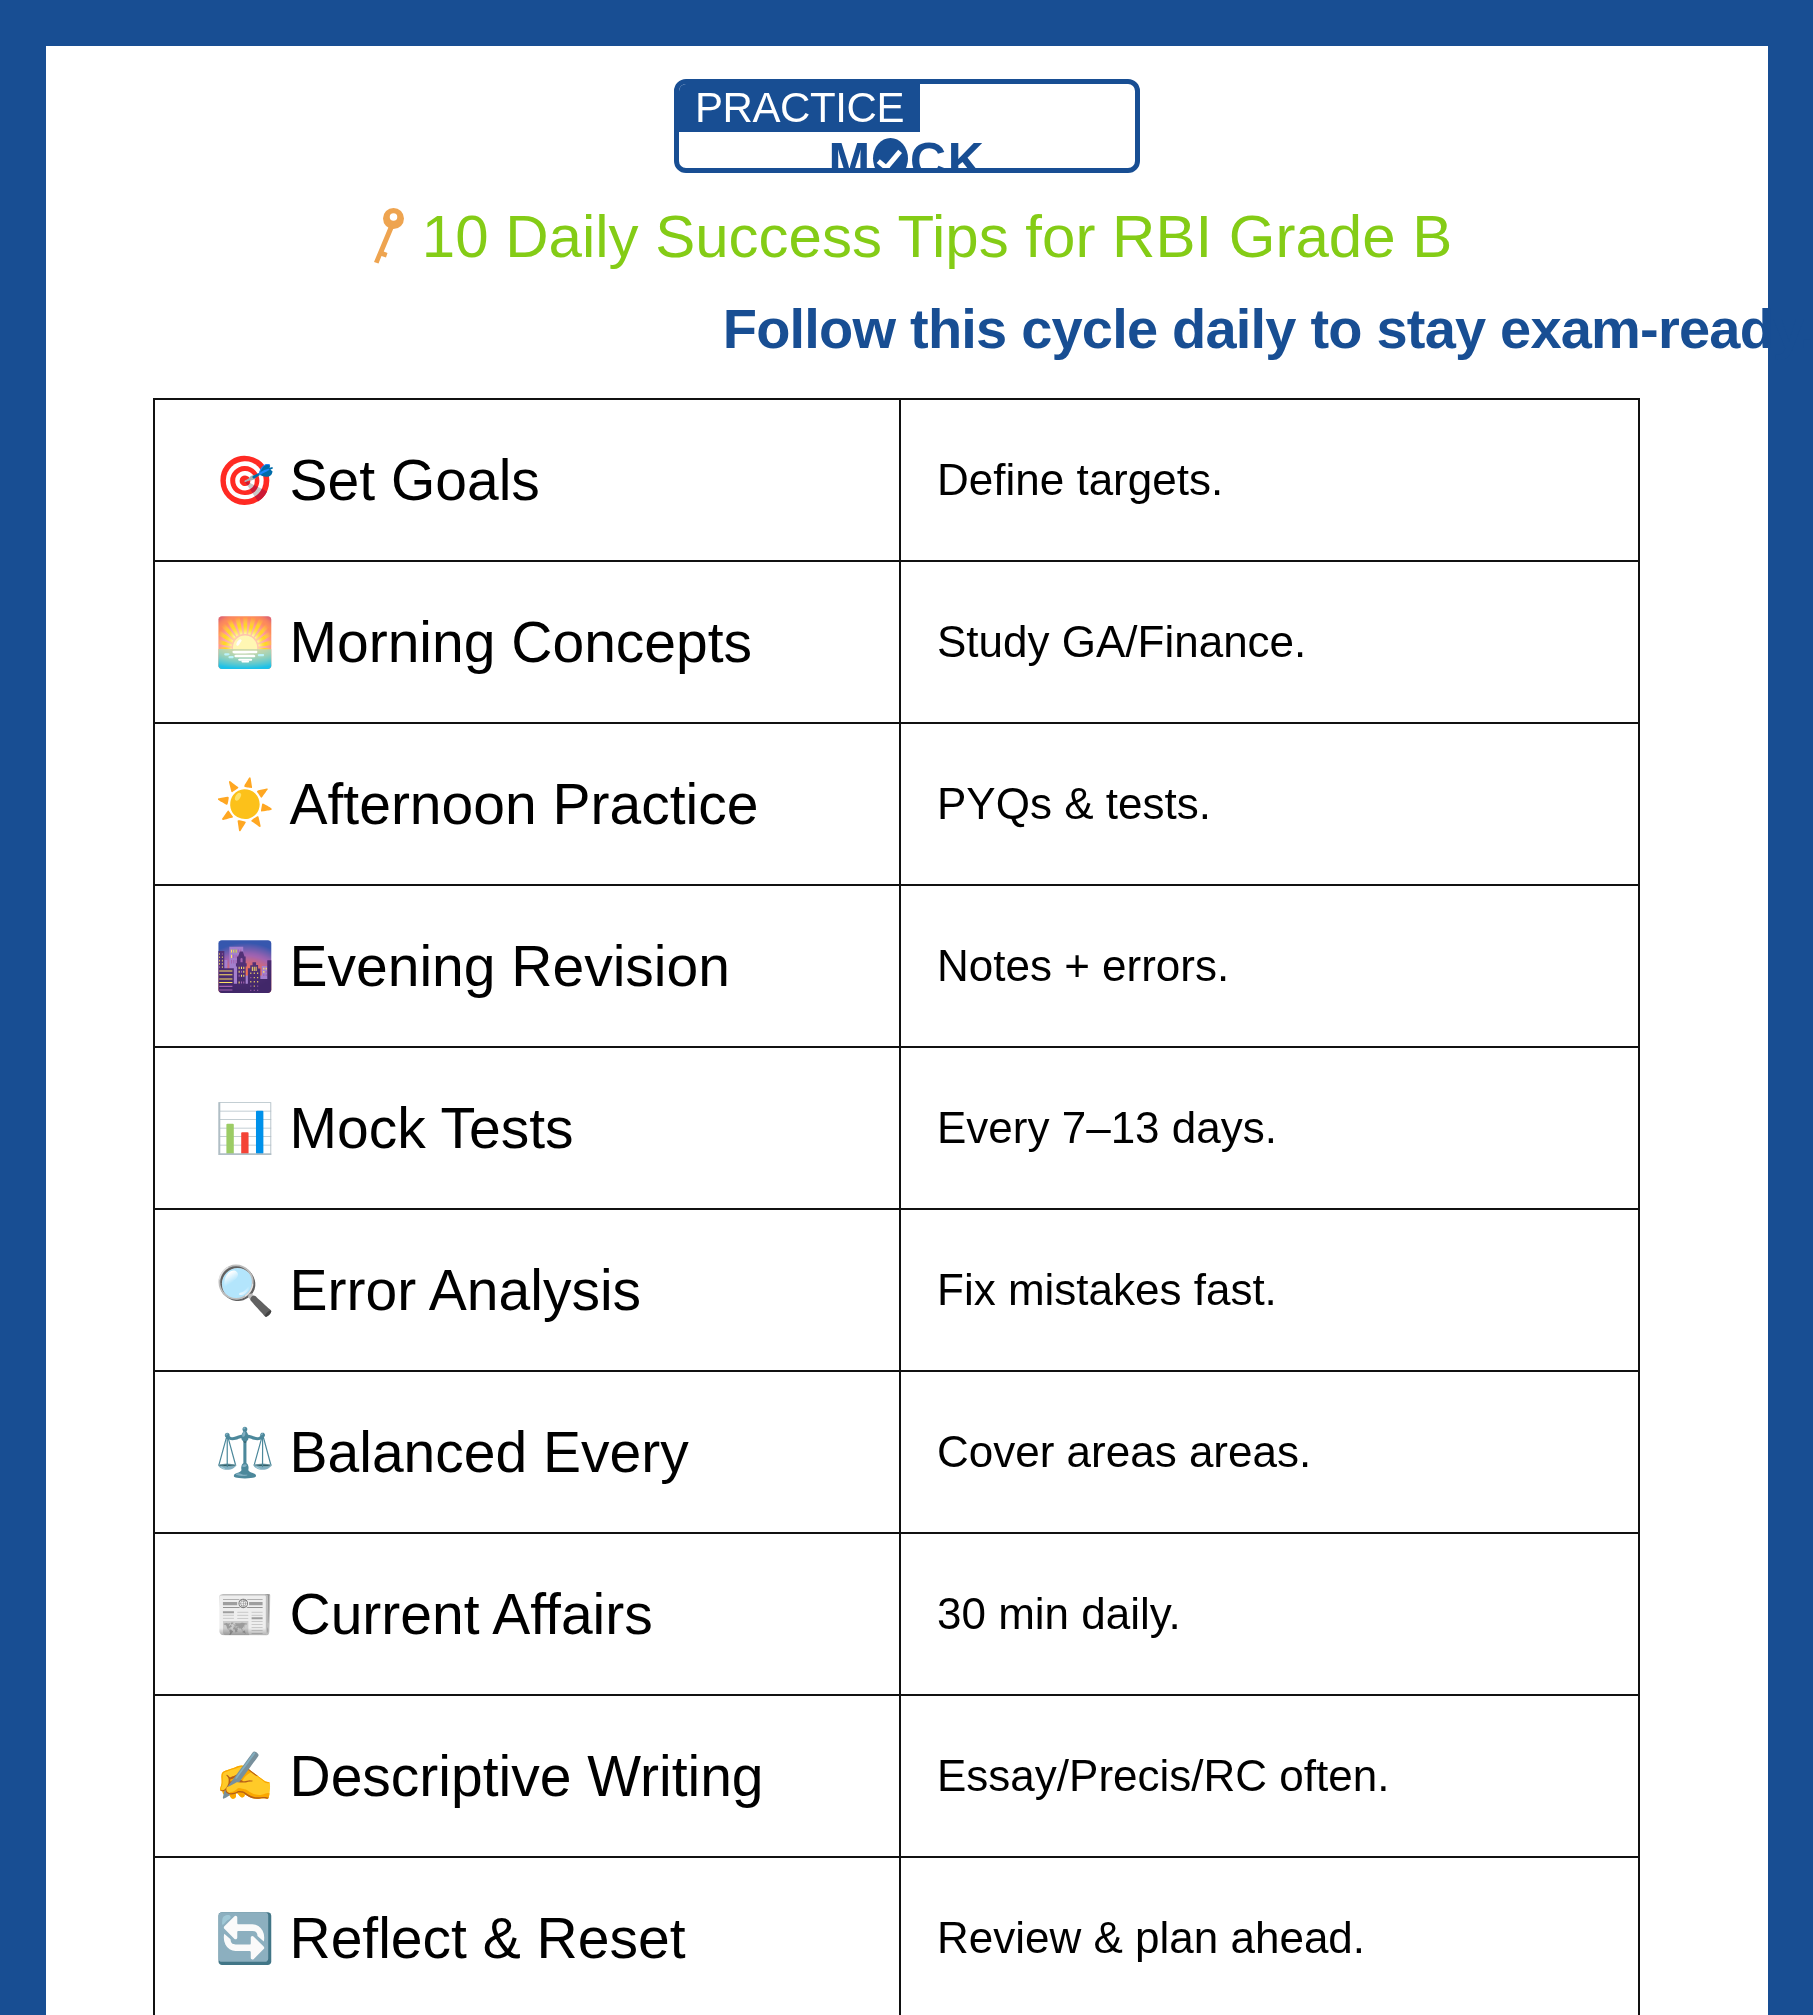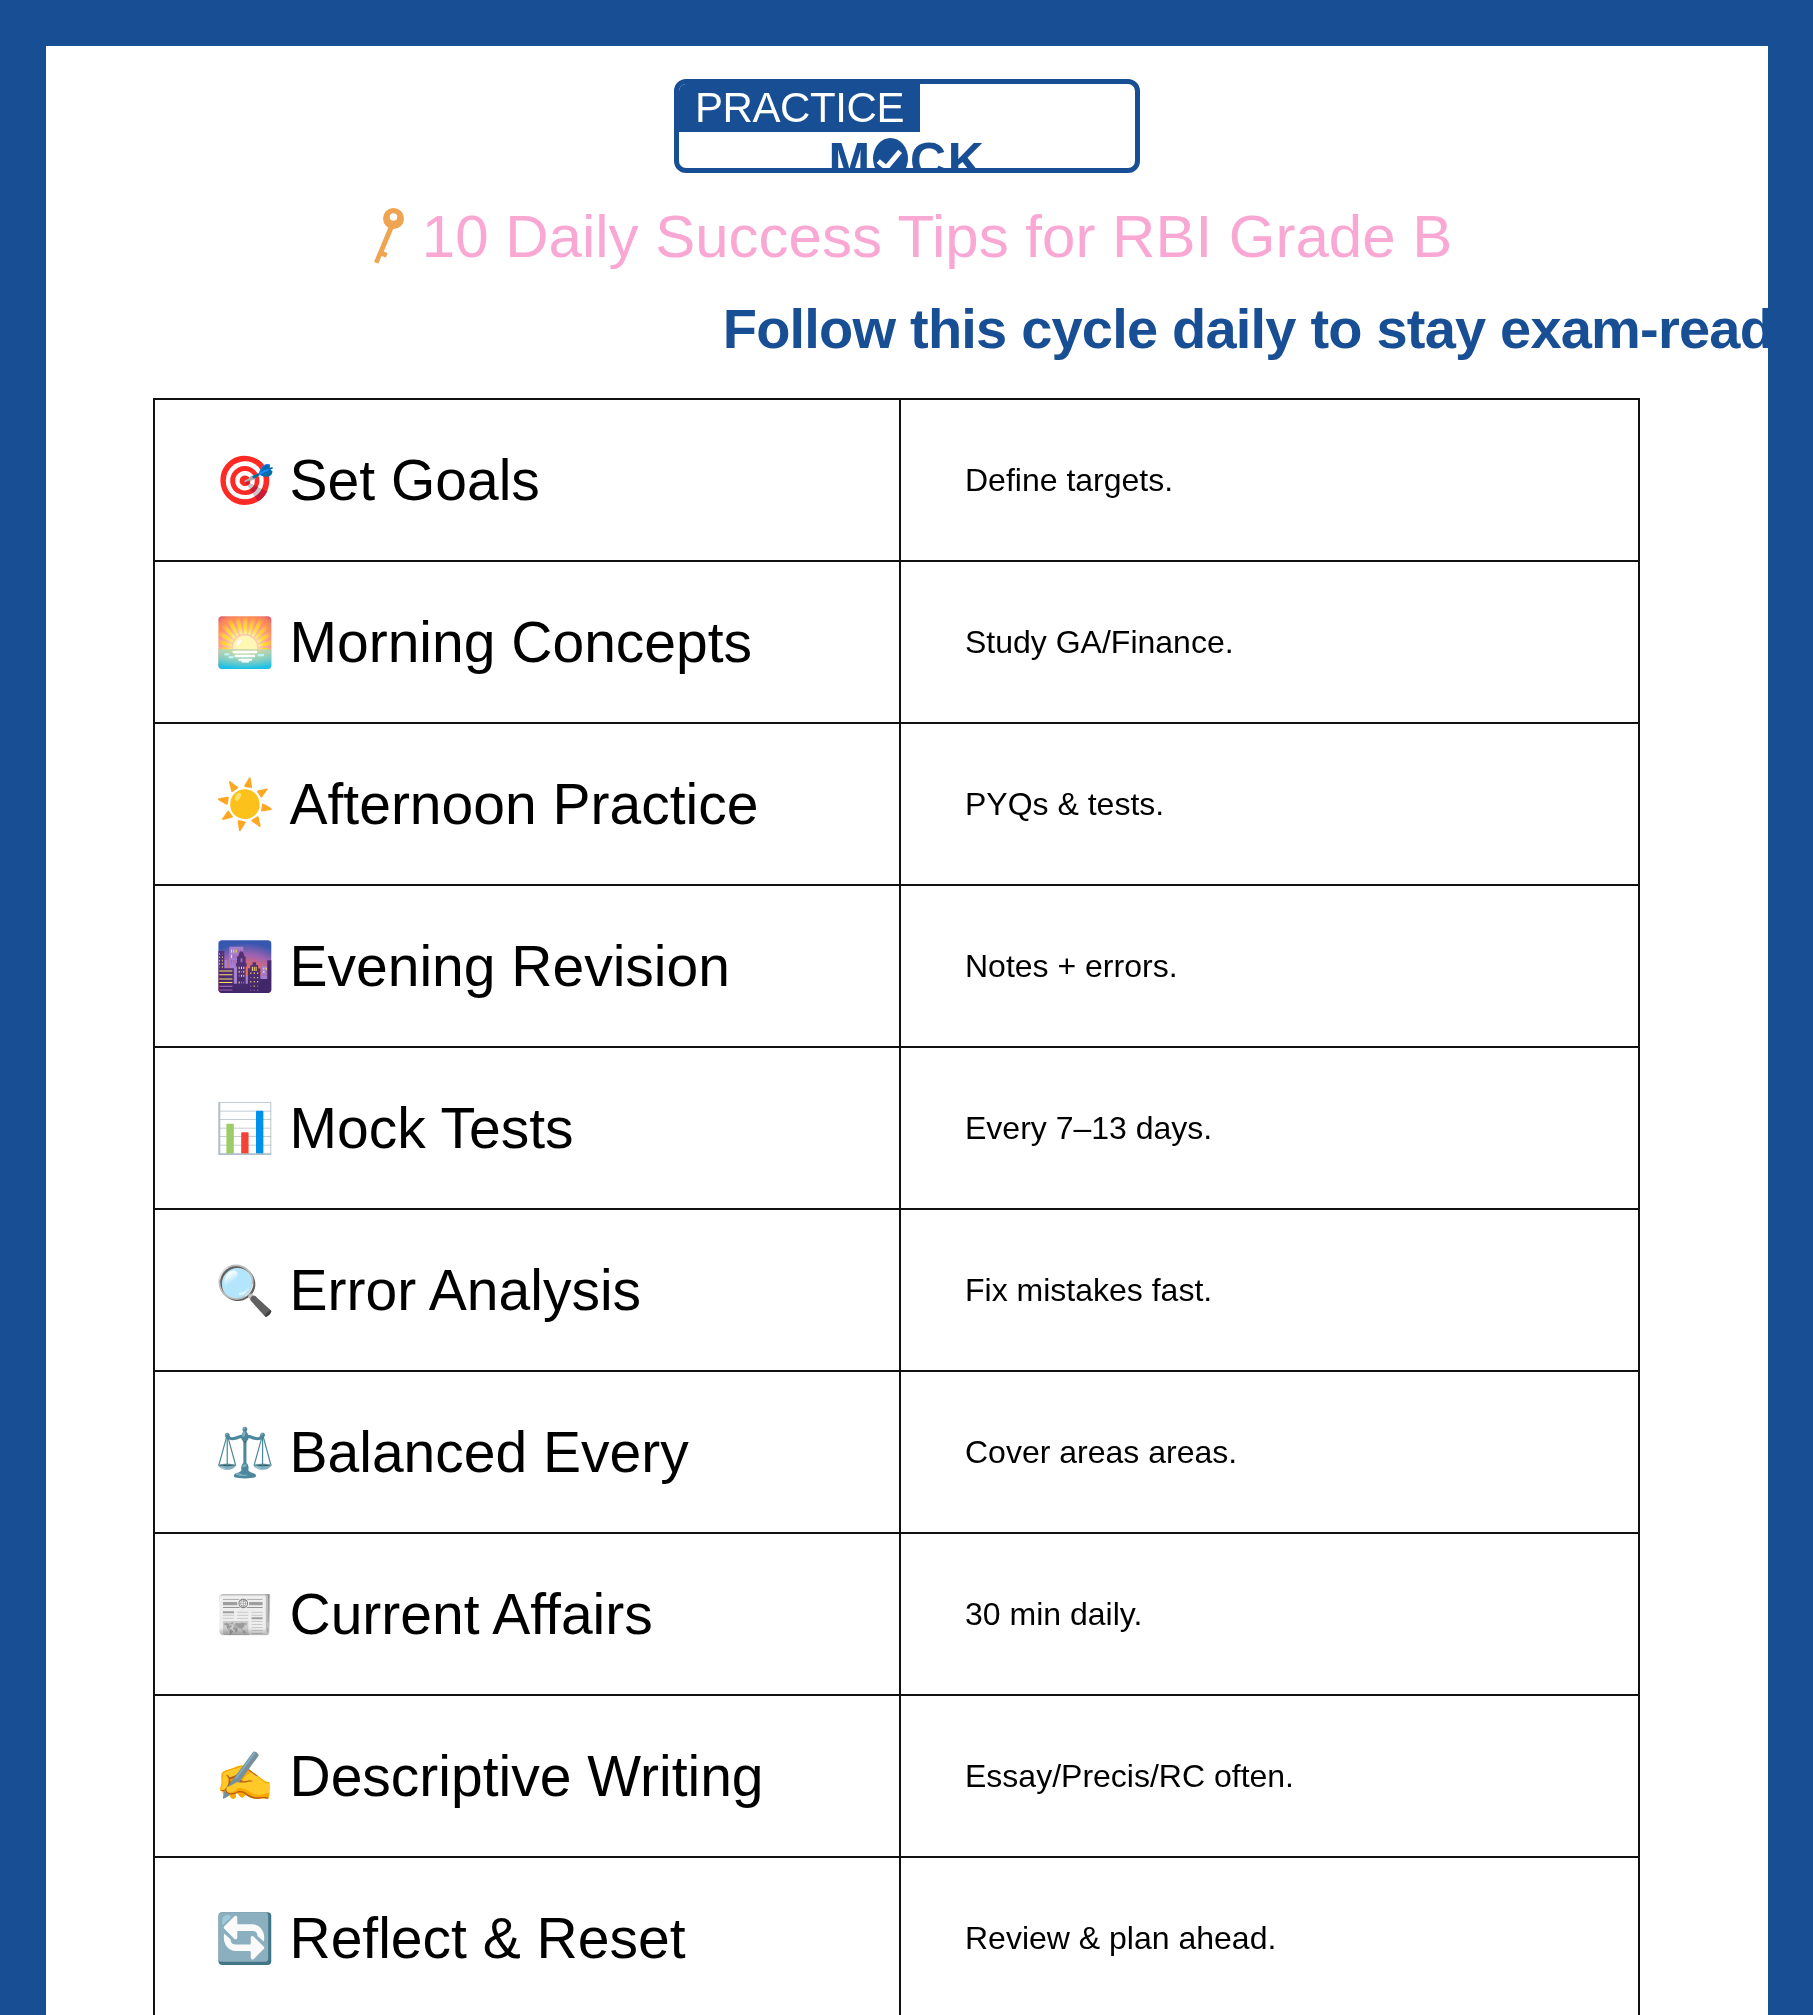--- a/index.html
+++ b/index.html
@@ -3,29 +3,29 @@
 <meta charset="utf-8">
 <style>
   html, body { margin:0; padding:0; }
   body { width:1814px; height:2267px; background:#184e93; position:relative; overflow:hidden; font-family:"Liberation Sans", sans-serif; }
   .card { position:absolute; left:46px; top:46px; width:1722px; height:2175px; background:#ffffff; }
   .logo { position:absolute; left:674px; top:79px; width:466px; height:94px; border:5.6px solid #184e93; border-radius:12px; box-sizing:border-box; display:flex; overflow:hidden; background:#fff;flex-direction:column; }
   .logo-left { width:241px; background:#184e93; color:#fff; display:flex; align-items:center; justify-content:center; font-size:42px; letter-spacing:-0.4px; font-family:"Liberation Sans", sans-serif; }
   .logo-right { flex:1; display:flex; align-items:center; justify-content:center; color:#184e93; font-weight:bold; font-size:50px; letter-spacing:1.6px; font-family:"Liberation Sans", sans-serif; }
   .logo-o { display:inline-block; width:35px; height:41px; border-radius:50%; background:#184e93; position:relative; vertical-align:middle; margin:0 1.6px; top:-2.4px; }
   .logo-o::after { content:""; position:absolute; left:9.7px; top:8px; width:8px; height:18.5px; border-right:5.6px solid #fff; border-bottom:5.6px solid #fff; transform:rotate(40deg); }
-  .title { position:absolute; left:0; width:1814px; top:202px; text-align:center; font-size:60px; color:#f9a8d4; }
+  .title { position:absolute; left:0; width:1814px; top:202px; text-align:center; font-size:60px; color:#84cc16; }
   .title .key { display:inline-block; width:48px; height:60px; vertical-align:-8px; margin-right:12px; }
   .subtitle { position:absolute; left:0; width:1814px; top:296px; text-align:right; font-size:56px; font-weight:bold; color:#184e93; letter-spacing:-0.8px; }
   table.tips { position:absolute; left:153px; top:398px; width:1487px; height:1601px; border-collapse:collapse; table-layout:fixed; }
   table.tips td { border:2px solid #111; height:160px; padding:0; vertical-align:middle; }
   table.tips td.l { width:744px; }
   .lcell { display:flex; align-items:center; padding-left:60px; font-size:57px; color:#000; }
   .ico { width:60px; height:60px; margin-right:14.5px; display:inline-flex; align-items:center; justify-content:center; font-size:48px; flex:0 0 auto; }
-  .rcell { padding-left:64px; font-size:32px; color:#000; }
+  .rcell { padding-left:36px; font-size:44px; color:#000; }
 </style>
 </head>
 <body>
 
 <div class="card"></div>
 
 <div class="logo">
   <div class="logo-left">PRACTICE</div>
   <div class="logo-right">
     <span>M</span>

